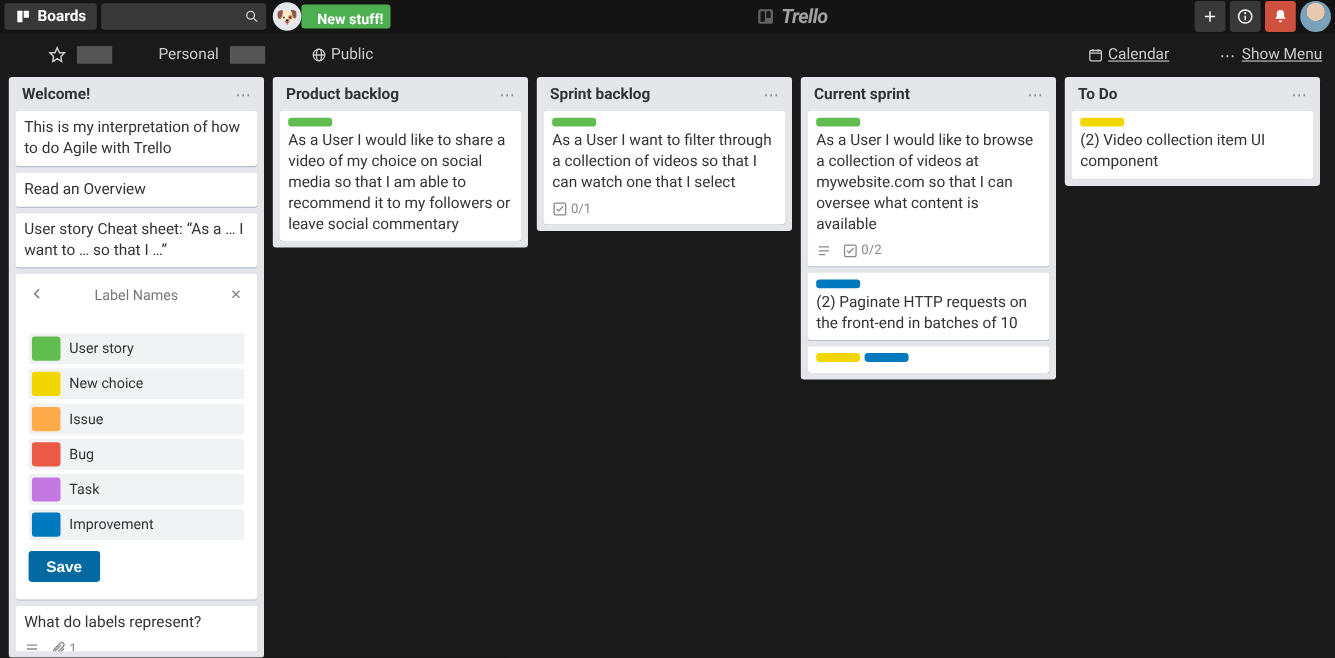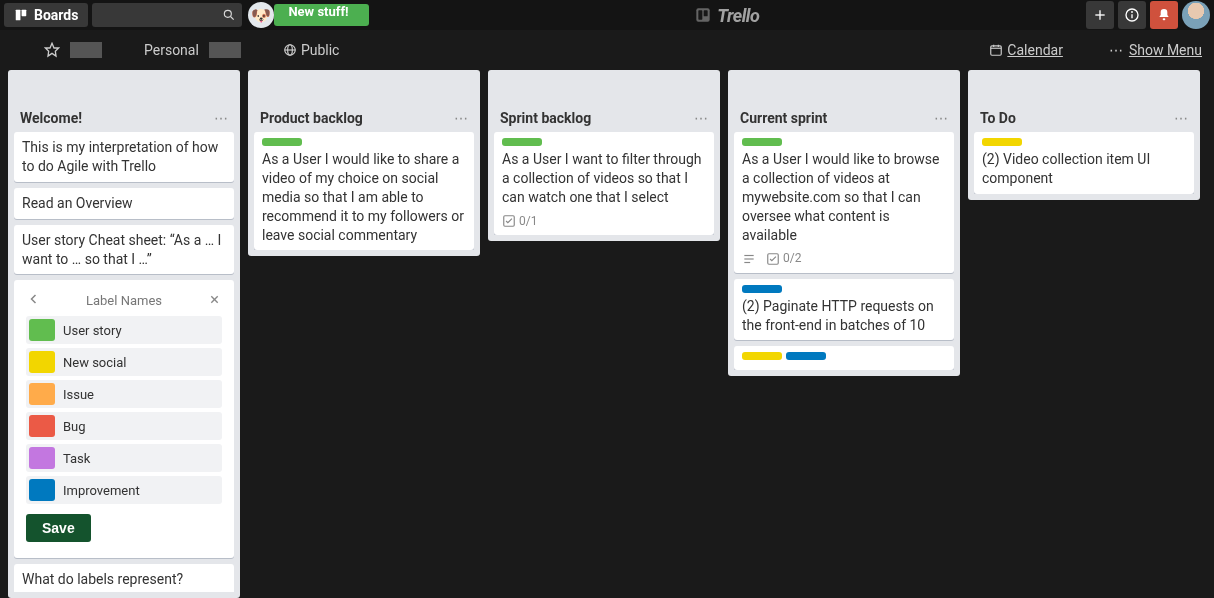--- a/index.html
+++ b/index.html
@@ -40,24 +40,24 @@
   width: 30px; height: 30px; display: flex; align-items: center; justify-content: center;
 }
 .taco-circle {
   width: 26px; height: 26px; border-radius: 50%;
   background: #e3e8ec;
   display:flex;align-items:center;justify-content:center;font-size:16px;
 }
 .new-stuff {
   position: relative;
   background: #4caf50; color: #fff;
-  height: 22px; padding: 0 20px 0 14px;
+  height: 22px; padding: 0 6px 0 14px;
   border-radius: 3px;
   font-weight: 700; font-size: 13px;
-  display: flex; align-items: flex-start;
+  display: flex; align-items: flex-end;
   margin-left: -6px;
 }
 .new-stuff::before {
   content: ""; position: absolute; left: -8px; top: 3px;
   border: 8px solid transparent; border-right-color: #4caf50;
 }
 .header-spacer { flex: 1; display:flex; align-items:center; justify-content:center; }
 .trello-logo { display:flex; align-items:center; gap:6px; opacity:.6; }
 .trello-logo svg { width:16px; height:16px; }
 .trello-logo span { font-weight:700; font-style:italic; font-size:18px; letter-spacing:-0.5px; }
@@ -100,21 +100,20 @@
   flex: 0 0 232px; width:232px;
   background:#e4e6ea; color:#1a1a1a;
   border-radius:3px;
   padding:6px;
   display:flex; flex-direction:column; gap:6px;
   max-height: 100%;
 }
 .list-header {
   display:flex; justify-content:space-between;
   padding: 2px 4px 0 6px;
-  margin-top: 32px;
 }
 .list-title { font-weight:700; font-size:14px; color:#333; }
 .list-menu { color:#888; cursor:pointer; font-size:14px; letter-spacing:2px; }
 .list-cards { display:flex; flex-direction:column; gap:6px; overflow:hidden; }
 .card {
   background:#fff; border-radius:3px; padding:6px 8px 6px 8px;
   box-shadow: 0 1px 0 rgba(9,30,66,.2);
   font-size:14px; color:#333; line-height:1.35;
   cursor:pointer;
 }
@@ -125,33 +124,33 @@
 .lab-purple{background:#c377e0;} .lab-blue{background:#0079bf;}
 .card-badges { display:flex; align-items:center; gap:10px; margin-top:6px; color:#888; font-size:12px; }
 .card-badges svg { width:14px; height:14px; }
 
 
 .popover-card { padding:4px 4px 8px 4px; }
 .popover {
   position:relative; background:#fff; border-radius:3px;
   padding:6px 8px 8px 8px;
 }
-.pop-head { display:flex; align-items:center; justify-content:center; position:relative; height:20px; margin-bottom:6px; }
+.pop-head { display:flex; align-items:center; justify-content:center; position:relative; height:20px; margin-bottom:24px; }
 .pop-back { position:absolute; left:2px; color:#888; cursor:pointer; }
 .pop-close{ position:absolute; right:2px; color:#888; cursor:pointer; }
 .pop-title{ font-size:13px; color:#777; }
 .label-row {
   display:flex; align-items:center; gap:8px; margin-bottom:4px;
   background:#f1f2f4; border-radius:3px; padding:3px 6px 3px 3px;
   cursor:pointer;
 }
 .swatch { width:26px; height:22px; border-radius:3px; }
 .label-row span { font-size:13px; color:#333; }
 .save-btn {
-  margin-top:6px; background:#14532d; color:#fff; border:none;
+  margin-top:6px; background:#0369a1; color:#fff; border:none;
   padding:6px 16px; border-radius:3px; font-weight:700; font-size:14px;
   cursor:pointer;
 }
 </style>
 </head>
 <body>
 
 <div class="header">
   <div class="boards-btn">
     <svg viewBox="0 0 24 24" fill="#fff">
@@ -272,21 +271,21 @@
                   <line x1="19" y1="5" x2="5" y2="19"></line>
                 </svg>
             </span>
           </div>
           <div class="label-row">
               <div class="swatch lab-green"></div>
               <span>User story</span>
             </div>
           <div class="label-row">
               <div class="swatch lab-yellow"></div>
-              <span>New social</span>
+              <span>New choice</span>
             </div>
           <div class="label-row">
               <div class="swatch lab-orange"></div>
               <span>Issue</span>
             </div>
           <div class="label-row">
               <div class="swatch lab-red"></div>
               <span>Bug</span>
             </div>
           <div class="label-row">

